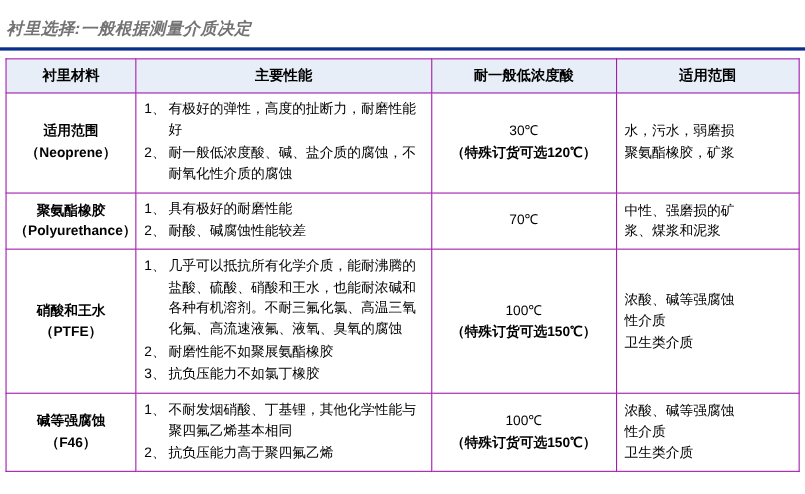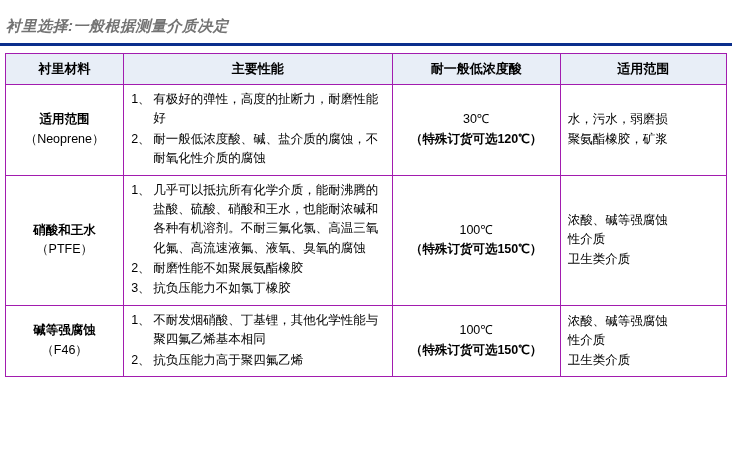--- a/index.html
+++ b/index.html
@@ -56,21 +56,21 @@
   col.c4 { width: 166px; }
 
   td.material {
     text-align: center;
     font-weight: bold;
     font-size: 13px;
     line-height: 1.7;
   }
   td.material .en {
     display: block;
-    font-weight: normal;
+    font-weight: bold;
     white-space: nowrap;
   }
   td.perf {
     text-align: left;
   }
   td.perf ol {
     margin: 0;
     padding: 0;
     list-style: none;
   }
@@ -135,20 +135,40 @@
         <td class="temp">
           <span class="main">30℃</span>
           <span class="note">（特殊订货可选120℃）</span>
         </td>
         <td class="scope">
           <span class="line">水，污水，弱磨损</span>
           <span class="line">聚氨酯橡胶，矿浆</span>
         </td>
       </tr>
 
+      <tr>
+        <td class="material">
+          <span>聚氨酯橡胶</span>
+          <span class="en">（Polyurethance）</span>
+        </td>
+        <td class="perf">
+          <ol>
+            <li><span class="num">1、</span>具有极好的耐磨性能</li>
+            <li><span class="num">2、</span>耐酸、碱腐蚀性能较差</li>
+          </ol>
+        </td>
+        <td class="temp">
+          <span class="main">70℃</span>
+          <span class="note"></span>
+        </td>
+        <td class="scope">
+          <span class="line">中性、强磨损的矿</span>
+          <span class="line">浆、煤浆和泥浆</span>
+        </td>
+      </tr>
 
       <tr>
         <td class="material">
           <span>硝酸和王水</span>
           <span class="en">（PTFE）</span>
         </td>
         <td class="perf">
           <ol>
             <li><span class="num">1、</span>几乎可以抵抗所有化学介质，能耐沸腾的盐酸、硫酸、硝酸和王水，也能耐浓碱和各种有机溶剂。不耐三氟化氯、高温三氧化氟、高流速液氟、液氧、臭氧的腐蚀</li>
             <li><span class="num">2、</span>耐磨性能不如聚展氨酯橡胶</li>

